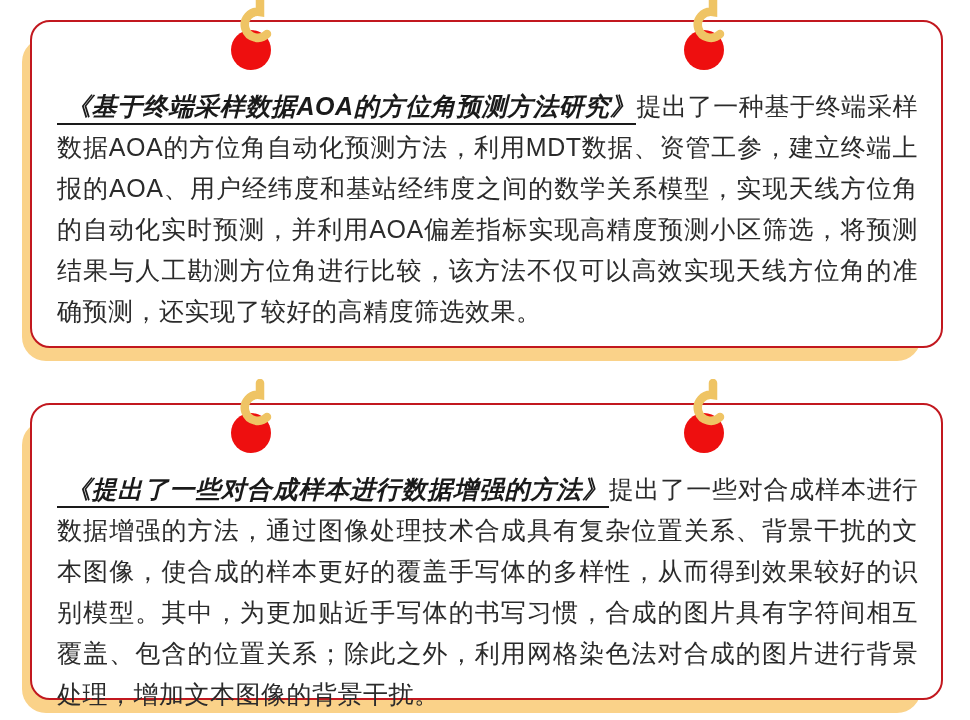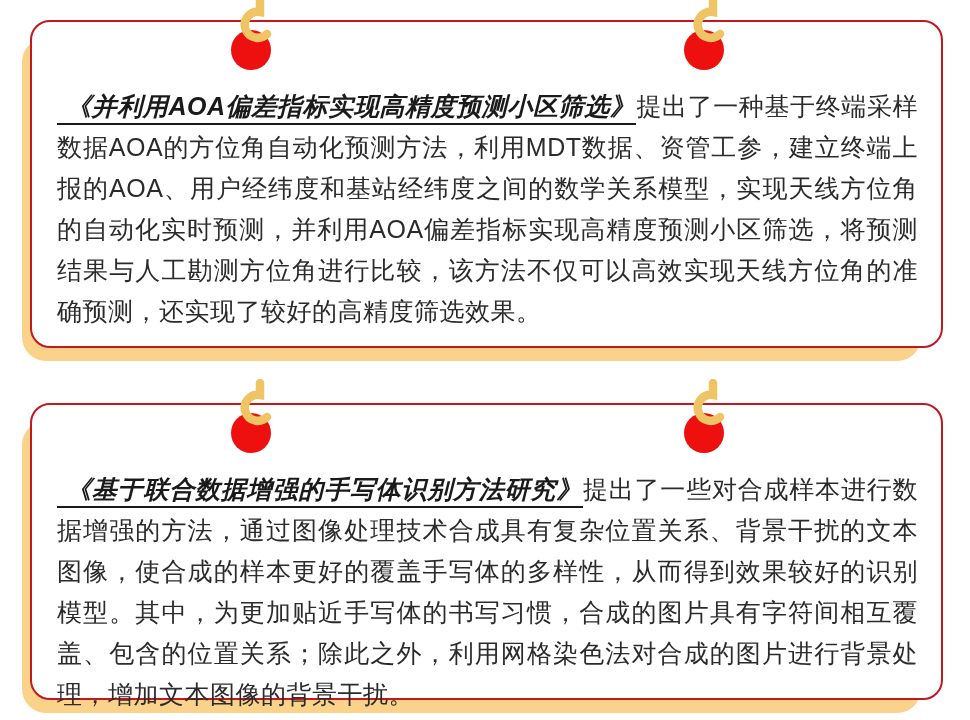--- a/index.html
+++ b/index.html
@@ -74,38 +74,38 @@
 </style>
 </head>
 <body>
 
 <div class="page">
 
   <section class="card card-1">
     <div class="card-shadow"></div>
     <div class="card-face">
       <p class="card-text">
-        <span class="card-title">《并利用AOA偏差指标实现高精度预测小区筛选》</span><span>提出了一种基于终端采样数据AOA的方位角自动化预测方法，利用MDT数据、资管工参，建立终端上报的AOA、用户经纬度和基站经纬度之间的数学关系模型，实现天线方位角的自动化实时预测，并利用AOA偏差指标实现高精度预测小区筛选，将预测结果与人工勘测方位角进行比较，该方法不仅可以高效实现天线方位角的准确预测，还实现了较好的高精度筛选效果。</span>
+        <span class="card-title">《基于终端采样数据AOA的方位角预测方法研究》</span><span>提出了一种基于终端采样数据AOA的方位角自动化预测方法，利用MDT数据、资管工参，建立终端上报的AOA、用户经纬度和基站经纬度之间的数学关系模型，实现天线方位角的自动化实时预测，并利用AOA偏差指标实现高精度预测小区筛选，将预测结果与人工勘测方位角进行比较，该方法不仅可以高效实现天线方位角的准确预测，还实现了较好的高精度筛选效果。</span>
       </p>
     </div>
     <svg class="pin pin-left" viewBox="0 0 54 80" aria-hidden="true">
       <circle class="pin-ball" cx="26" cy="54" r="20"></circle>
       <path class="pin-hook" d="M35,4 L35,16 A13,13 0 1 0 42,38"></path>
     </svg>
     <svg class="pin pin-right" viewBox="0 0 54 80" aria-hidden="true">
       <circle class="pin-ball" cx="26" cy="54" r="20"></circle>
       <path class="pin-hook" d="M35,4 L35,16 A13,13 0 1 0 42,38"></path>
     </svg>
   </section>
 
   <section class="card card-2">
     <div class="card-shadow"></div>
     <div class="card-face">
       <p class="card-text">
-        <span class="card-title">《基于联合数据增强的手写体识别方法研究》</span><span>提出了一些对合成样本进行数据增强的方法，通过图像处理技术合成具有复杂位置关系、背景干扰的文本图像，使合成的样本更好的覆盖手写体的多样性，从而得到效果较好的识别模型。其中，为更加贴近手写体的书写习惯，合成的图片具有字符间相互覆盖、包含的位置关系；除此之外，利用网格染色法对合成的图片进行背景处理，增加文本图像的背景干扰。</span>
+        <span class="card-title">《提出了一些对合成样本进行数据增强的方法》</span><span>提出了一些对合成样本进行数据增强的方法，通过图像处理技术合成具有复杂位置关系、背景干扰的文本图像，使合成的样本更好的覆盖手写体的多样性，从而得到效果较好的识别模型。其中，为更加贴近手写体的书写习惯，合成的图片具有字符间相互覆盖、包含的位置关系；除此之外，利用网格染色法对合成的图片进行背景处理，增加文本图像的背景干扰。</span>
       </p>
     </div>
     <svg class="pin pin-left" viewBox="0 0 54 80" aria-hidden="true">
       <circle class="pin-ball" cx="26" cy="54" r="20"></circle>
       <path class="pin-hook" d="M35,4 L35,16 A13,13 0 1 0 42,38"></path>
     </svg>
     <svg class="pin pin-right" viewBox="0 0 54 80" aria-hidden="true">
       <circle class="pin-ball" cx="26" cy="54" r="20"></circle>
       <path class="pin-hook" d="M35,4 L35,16 A13,13 0 1 0 42,38"></path>
     </svg>

